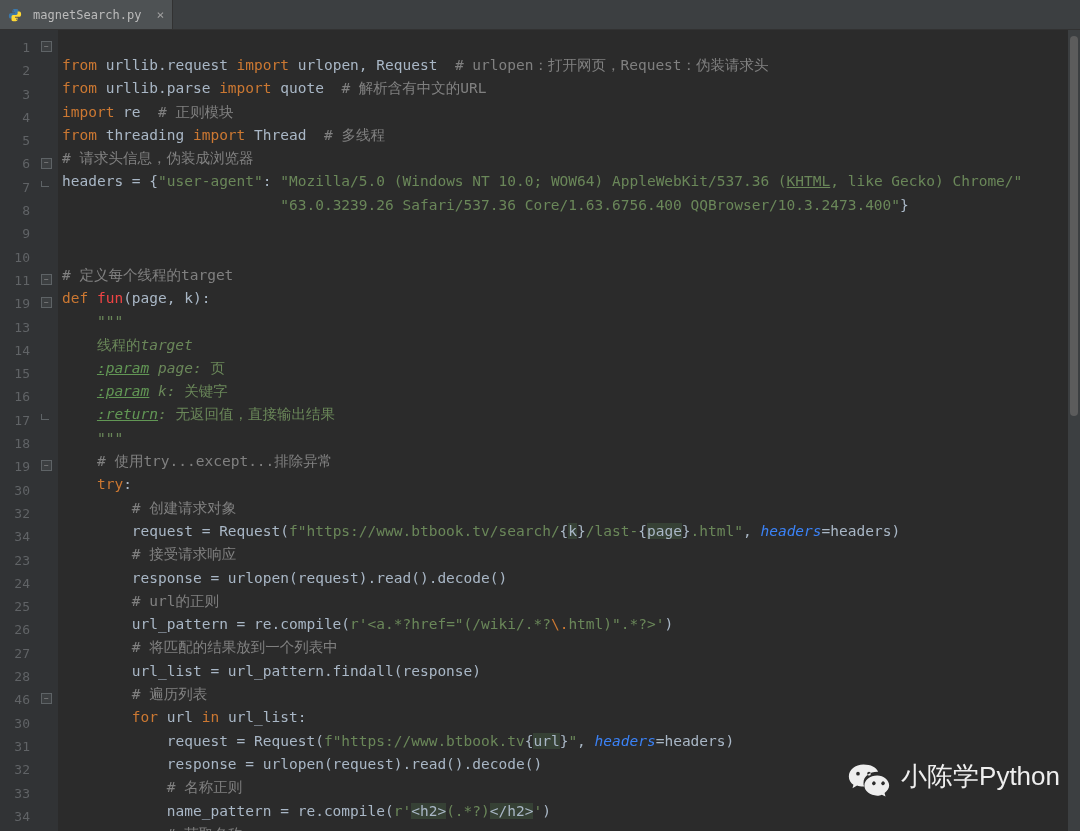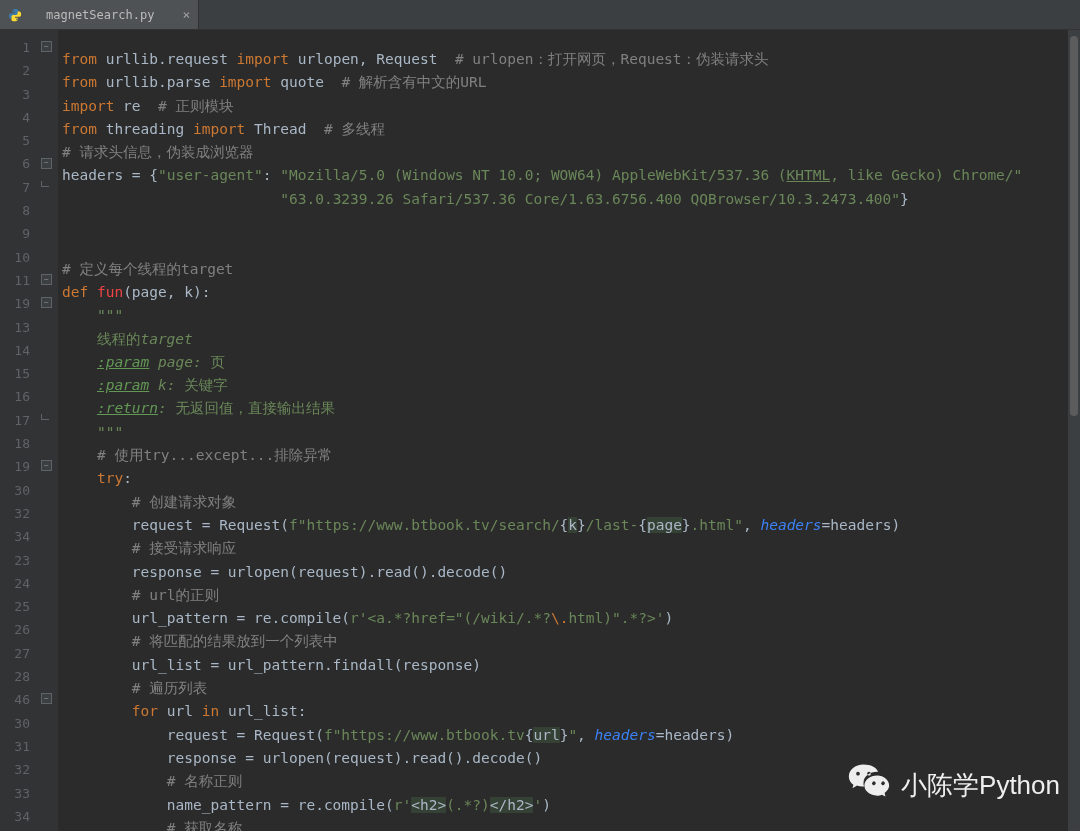--- a/index.html
+++ b/index.html
@@ -19,21 +19,21 @@
     align-items: stretch;
     border-bottom: 1px solid #323232;
   }
   .tab {
     display: flex;
     align-items: center;
     padding: 0 8px;
     background: #4e5254;
     color: #bbbbbb;
     font-size: 12px;
-    gap: 24px;
+    gap: 11px;
     border-right: 1px solid #323232;
   }
   .tab .py-icon {
     width: 14px; height: 14px;
   }
   .tab .close {
     color: #a0a0a0;
     font-size: 13px;
     margin-left: 4px;
   }
@@ -66,21 +66,21 @@
     border: 1px solid #5e6366;
     background: #3c3f41;
     font-size: 8px;
     color: #888;
     display: flex;
     align-items: center;
     justify-content: center;
     line-height: 1;
   }
   .code {
-    padding: 18px 0 6px 4px;
+    padding: 24px 0 6px 4px;
     line-height: 23.3px;
     white-space: pre;
     font-size: 14.5px;
   }
   .code .line { display: block; height: 23.3px; }
   .kw { color: #cc7832; }
   .str { color: #6a8759; }
   .cmt { color: #808080; }
   .fn { color: #ef4444; }
   .op { color: #a9b7c6; }
@@ -103,21 +103,21 @@
     top: 6px; height: 380px;
     background: #5c5c5c;
     border-radius: 4px;
   }
   
   .watermark {
     position: absolute;
     right: 20px;
     bottom: 28px;
     display: flex;
-    align-items: flex-end;
+    align-items: flex-start;
     gap: 10px;
     color: #ffffff;
     font-size: 26px;
     font-family: sans-serif;
     opacity: 0.92;
   }
   .wechat-icon {
     width: 44px; height: 44px;
     position: relative;
   }

